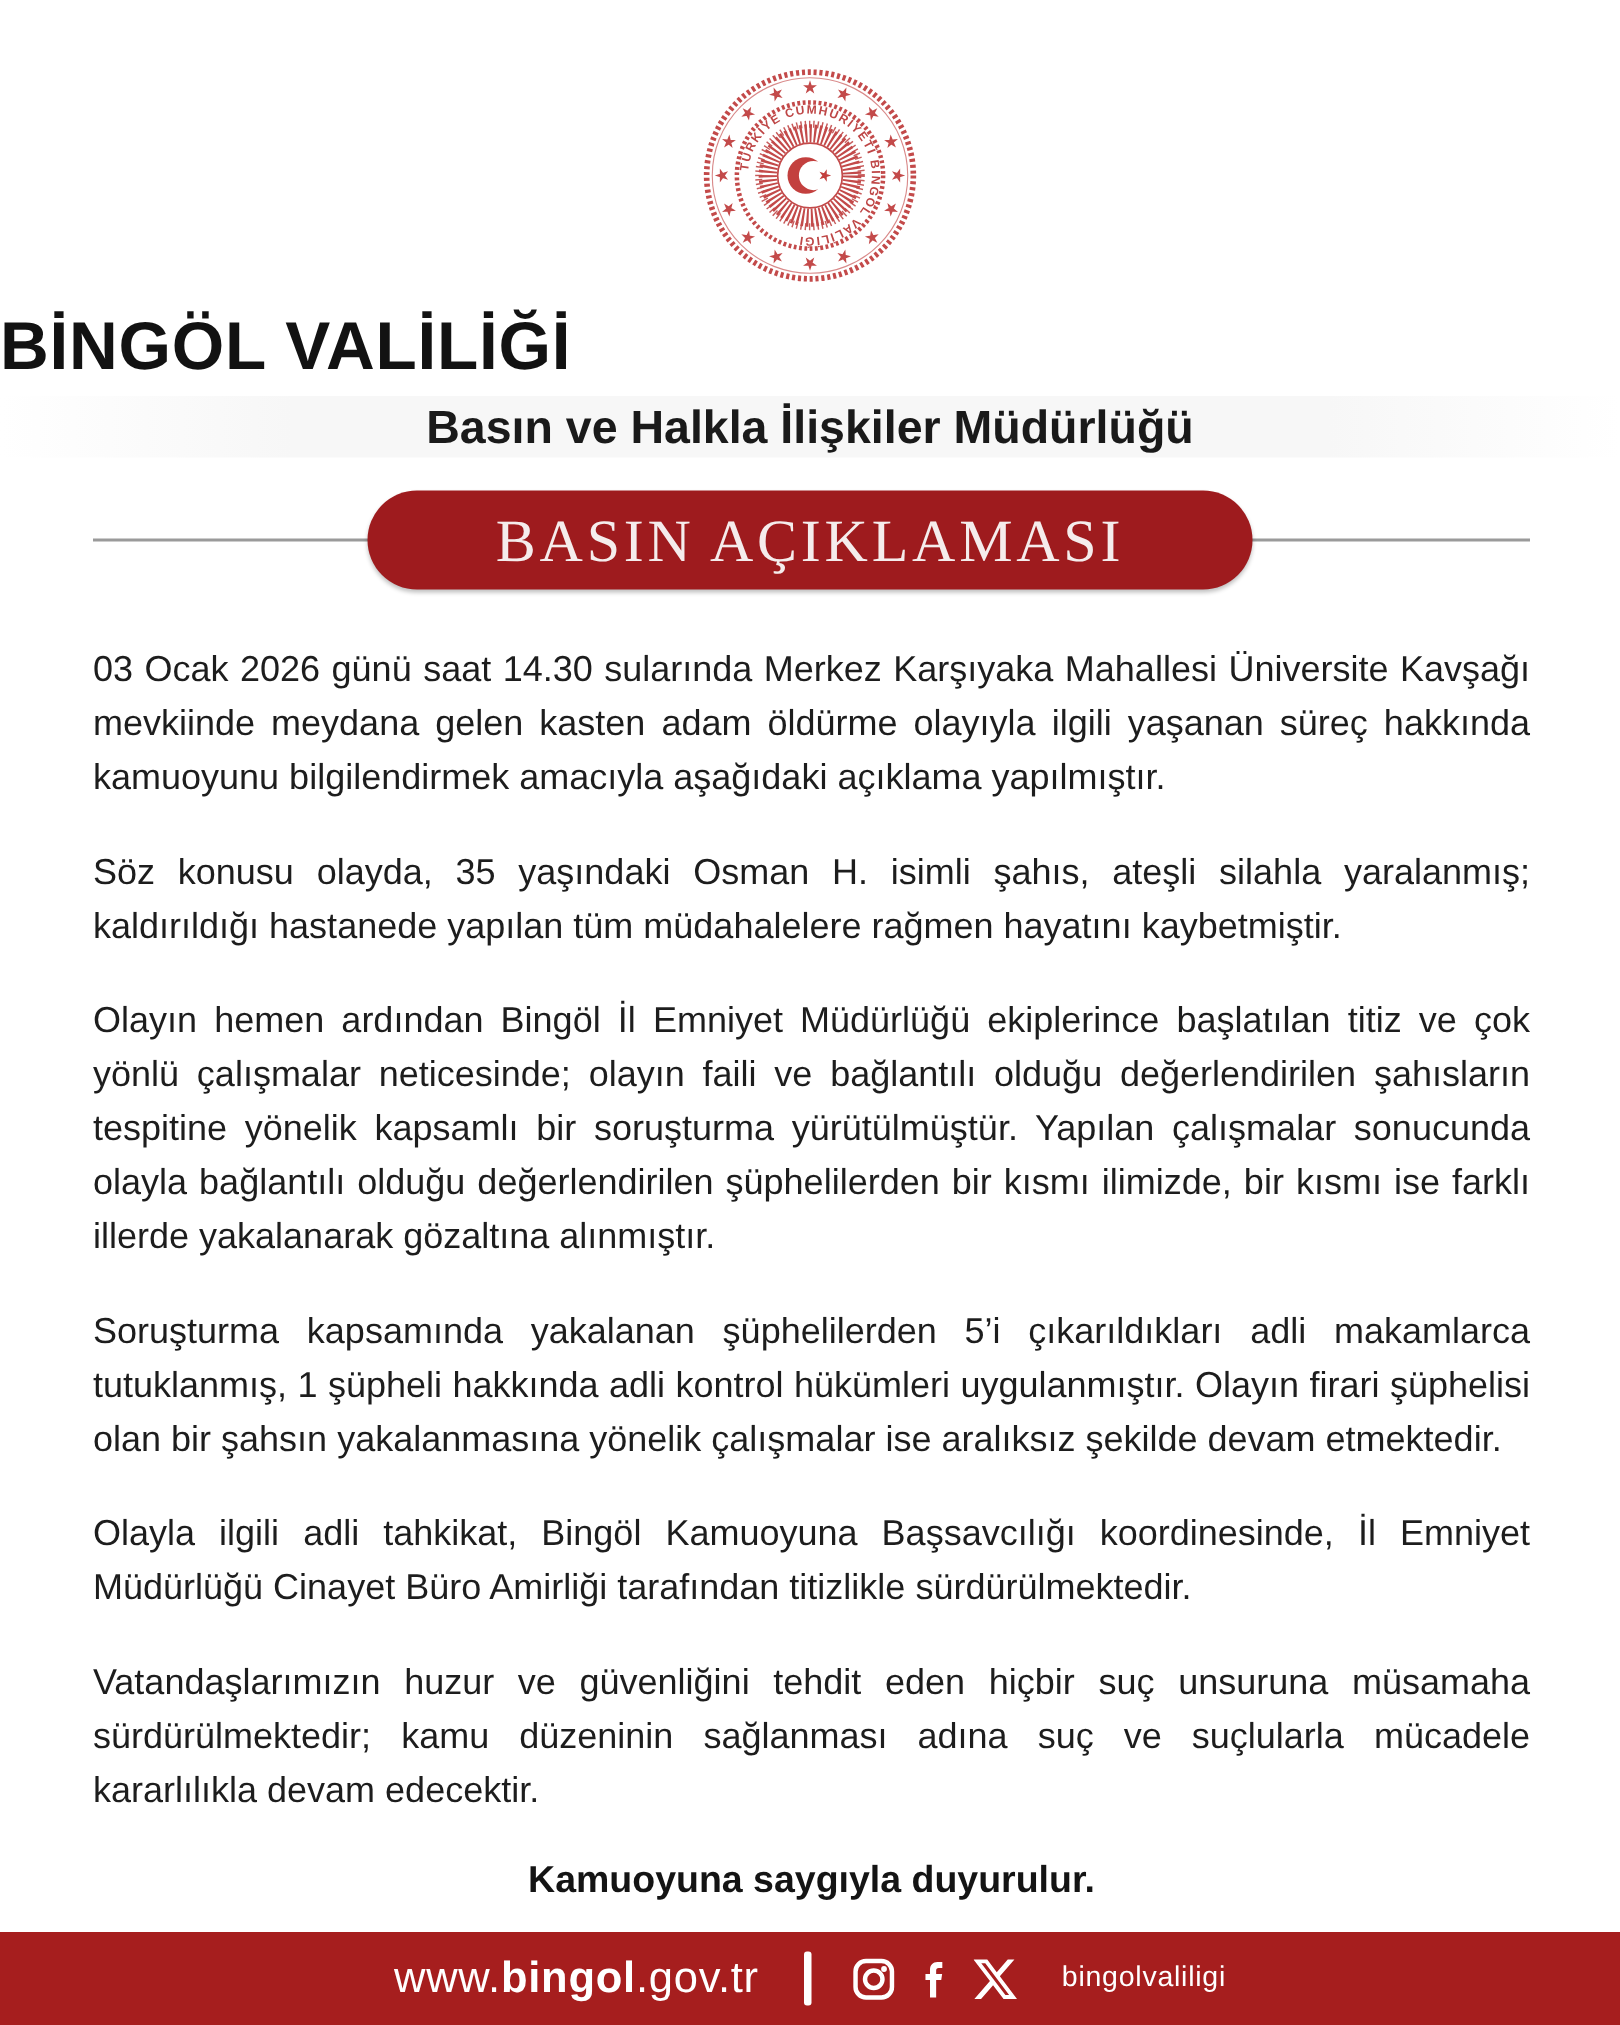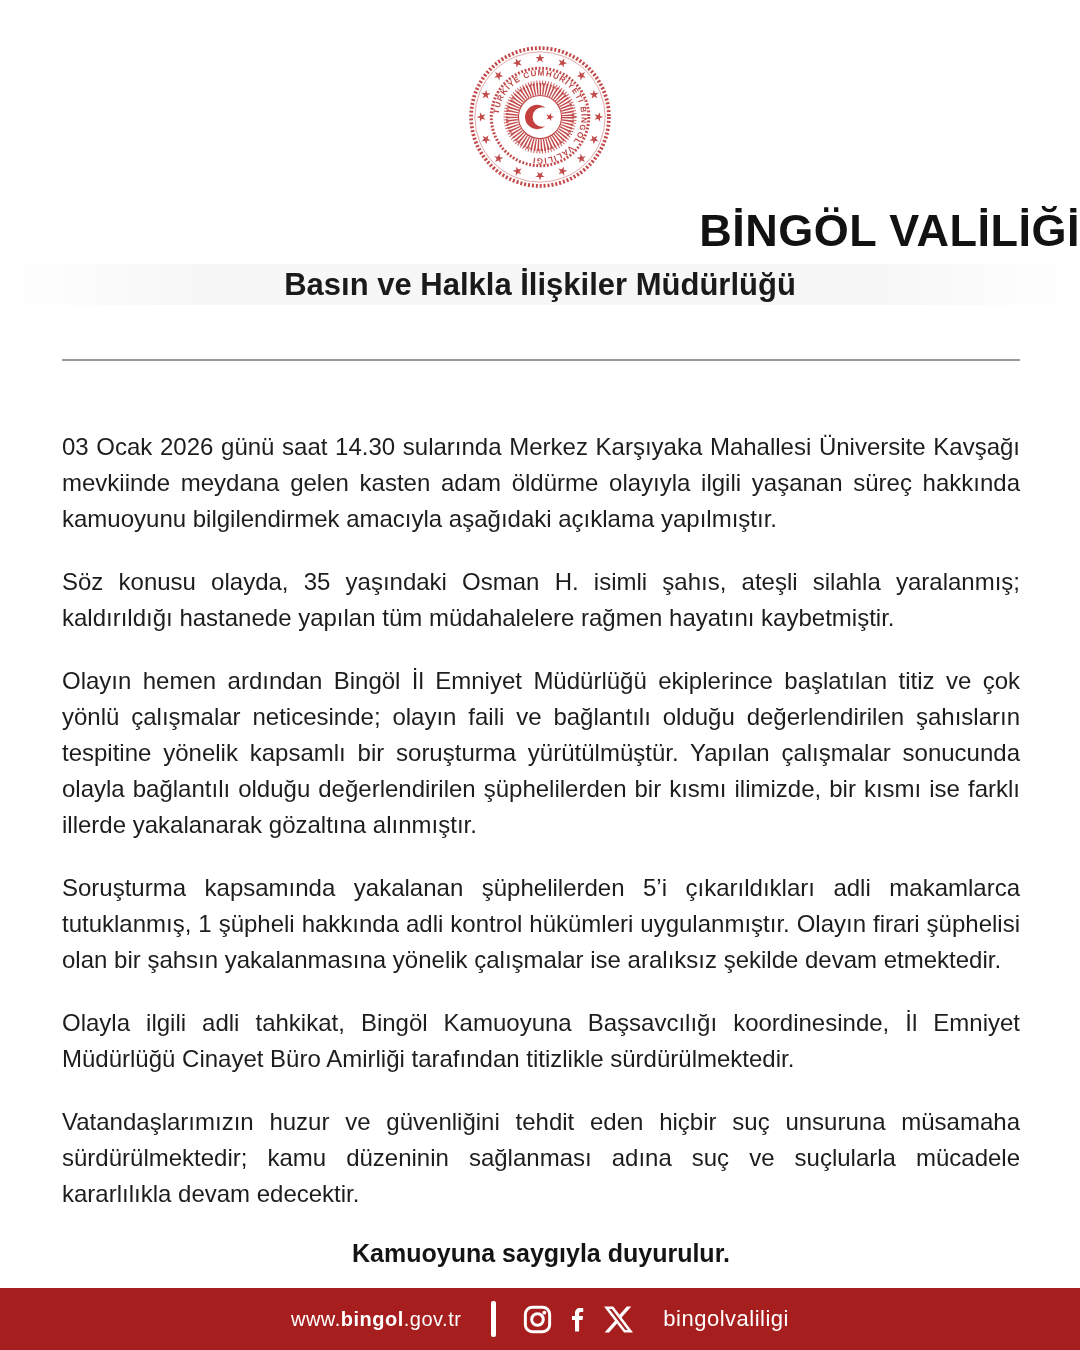--- a/index.html
+++ b/index.html
@@ -11,21 +11,21 @@
     background:#ffffff;
     overflow:hidden;
     font-family:"Liberation Sans", sans-serif;
     color:#1d1d1d;
   }
   
   .emblem-wrap{ padding-top:42px; display:flex; justify-content:center; }
   .emblem-wrap svg{ width:150px; height:150px; display:block; }
   .page-title{
     margin-top:14px;
-    text-align:right;
+    text-align:left;
     font-size:45px;
     font-weight:700;
     letter-spacing:0.5px;
     color:#121212;
     line-height:1.1;
   }
   .page-subtitle-band{
     margin-top:8px;
     background:linear-gradient(90deg, #ffffff 0%, #f7f7f7 18%, #f7f7f7 82%, #ffffff 100%);
   }
@@ -74,29 +74,29 @@
     color:#141414;
   }
   
   .footer{
     position:absolute; left:0; bottom:0;
     width:100%; height:62px;
     background:#A61E1E;
     display:flex; align-items:center; justify-content:center;
     color:#ffffff;
   }
-  .footer .site{ font-size:20px; letter-spacing:0.5px; }
+  .footer .site{ font-size:29px; letter-spacing:0.5px; }
   .footer .site b{ font-weight:700; }
   .footer-divider{
     width:5px; height:36px; background:#ffffff; border-radius:2px;
     margin:0 26px 0 30px;
   }
   .social-icons{ display:flex; align-items:center; gap:11px; margin-right:16px; }
   .social-icons svg{ display:block; }
-  .handle{ font-size:22px; letter-spacing:0.5px;margin-left:14px; }
+  .handle{ font-size:19px; letter-spacing:0.5px;margin-left:14px; }
 </style>
 </head>
 <body>
 
 <div class="page">
 
   <div class="emblem-wrap">
     <svg viewBox="0 0 160 160" aria-hidden="true">
       <defs>
         <path id="star" d="M0,-1 L0.588,0.809 L-0.951,-0.309 L0.951,-0.309 L-0.588,0.809 Z"></path>
@@ -142,20 +142,23 @@
     </svg>
   </div>
 
   <h1 class="page-title">BİNGÖL VALİLİĞİ</h1>
   <div class="page-subtitle-band">
     <h2 class="page-subtitle">Basın ve Halkla İlişkiler Müdürlüğü</h2>
   </div>
 
   <div class="banner-row">
     <div class="banner-rule"></div>
+    <div class="banner-pill">
+      <span class="banner-label">BASIN AÇIKLAMASI</span>
+    </div>
   </div>
 
   <div class="content">
     <p>03 Ocak 2026 günü saat 14.30 sularında Merkez Karşıyaka Mahallesi Üniversite Kavşağı mevkiinde meydana gelen kasten adam öldürme olayıyla ilgili yaşanan süreç hakkında kamuoyunu bilgilendirmek amacıyla aşağıdaki açıklama yapılmıştır.</p>
     <p>Söz konusu olayda, 35 yaşındaki Osman H. isimli şahıs, ateşli silahla yaralanmış; kaldırıldığı hastanede yapılan tüm müdahalelere rağmen hayatını kaybetmiştir.</p>
     <p>Olayın hemen ardından Bingöl İl Emniyet Müdürlüğü ekiplerince başlatılan titiz ve çok yönlü çalışmalar neticesinde; olayın faili ve bağlantılı olduğu değerlendirilen şahısların tespitine yönelik kapsamlı bir soruşturma yürütülmüştür. Yapılan çalışmalar sonucunda olayla bağlantılı olduğu değerlendirilen şüphelilerden bir kısmı ilimizde, bir kısmı ise farklı illerde yakalanarak gözaltına alınmıştır.</p>
     <p>Soruşturma kapsamında yakalanan şüphelilerden 5’i çıkarıldıkları adli makamlarca tutuklanmış, 1 şüpheli hakkında adli kontrol hükümleri uygulanmıştır. Olayın firari şüphelisi olan bir şahsın yakalanmasına yönelik çalışmalar ise aralıksız şekilde devam etmektedir.</p>
     <p>Olayla ilgili adli tahkikat, Bingöl Kamuoyuna Başsavcılığı koordinesinde, İl Emniyet Müdürlüğü Cinayet Büro Amirliği tarafından titizlikle sürdürülmektedir.</p>
     <p>Vatandaşlarımızın huzur ve güvenliğini tehdit eden hiçbir suç unsuruna müsamaha sürdürülmektedir; kamu düzeninin sağlanması adına suç ve suçlularla mücadele kararlılıkla devam edecektir.</p>
     <div class="closing">Kamuoyuna saygıyla duyurulur.</div>

